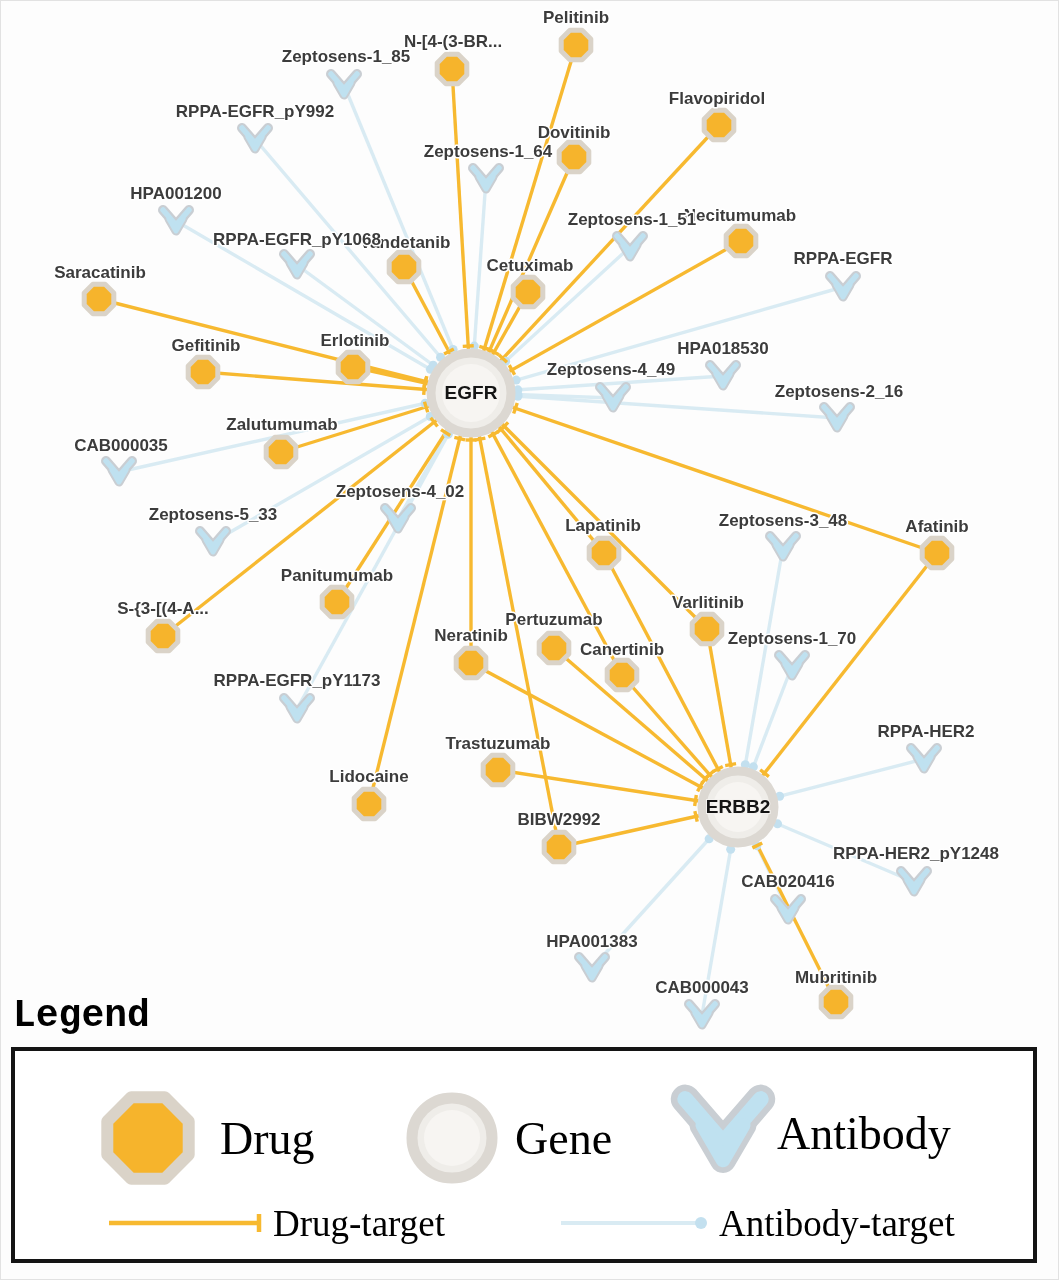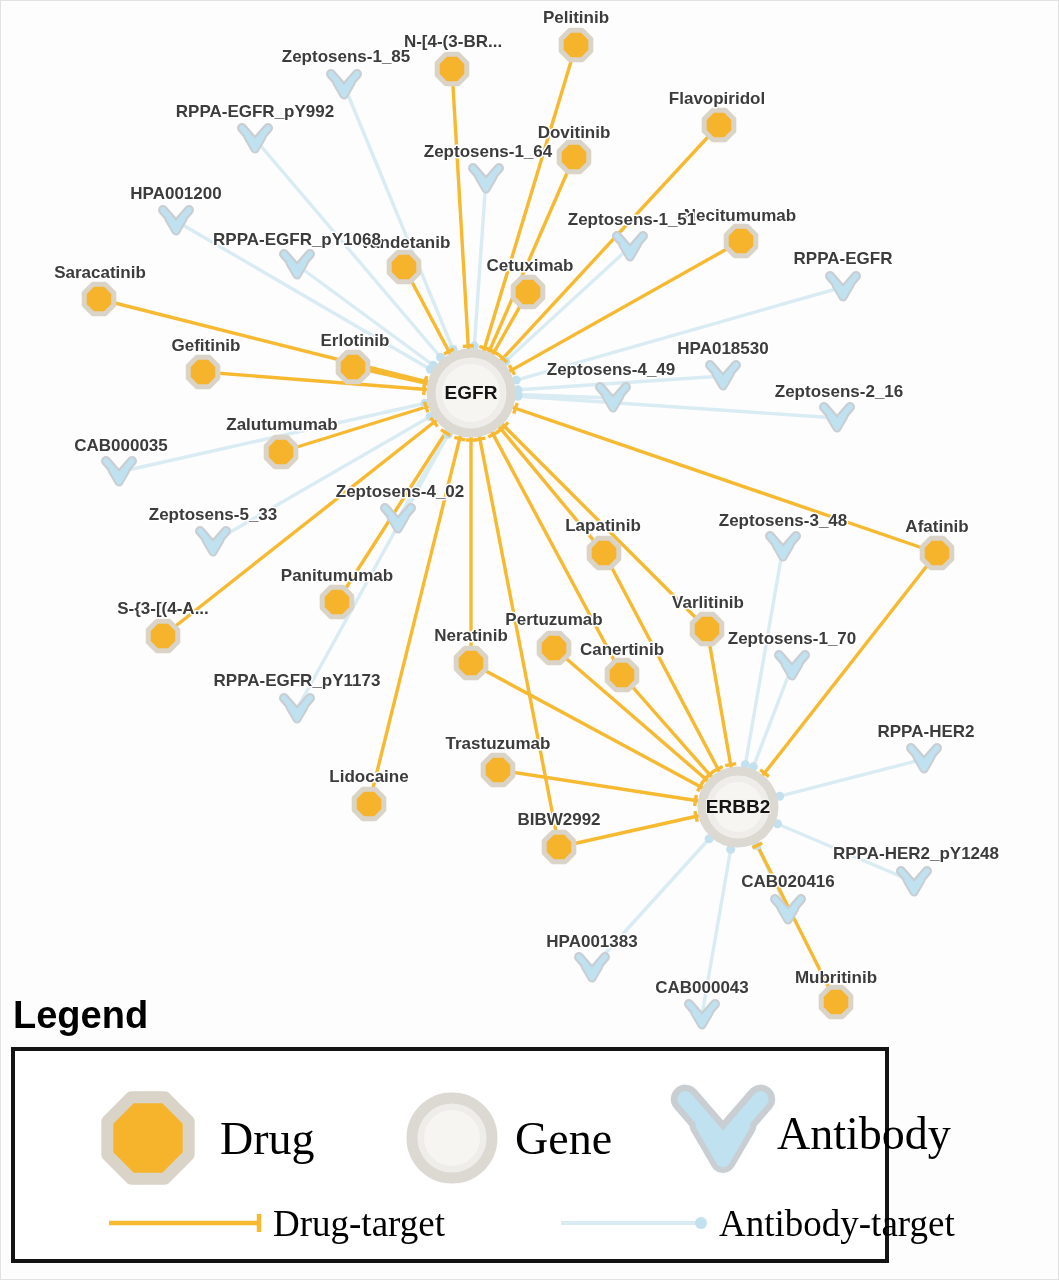--- a/index.html
+++ b/index.html
@@ -10,24 +10,24 @@
   .node-label {
     font-family:"Liberation Sans", sans-serif; font-size:17px; font-weight:700;
     fill:#3c3c3c; stroke:#ffffff; stroke-width:3px; paint-order:stroke; stroke-linejoin:round;
   }
   .gene-label {
     font-family:"Liberation Sans", sans-serif; font-size:19px; font-weight:700;
     fill:#141414; stroke:#f4f2ef; stroke-width:2px; paint-order:stroke;
   }
   .legend-title {
     position:absolute; left:12px; top:993px;
-    font-family:Liberation Sans, sans-serif; font-weight:700; font-size:38px; color:#000;
+    font-family:Liberation Mono, monospace; font-weight:700; font-size:38px; color:#000;
   }
   .legend-box {
-    position:absolute; left:10px; top:1046px; width:878px; height:216px;
+    position:absolute; left:10px; top:1046px; width:1026px; height:216px;
     border:4px solid #141414; background:#ffffff;
   }
   .lg-name { font-family:"Liberation Serif", serif; font-size:46px; fill:#000; }
   .lg-edge { font-family:"Liberation Serif", serif; font-size:37px; fill:#000; }
 </style>
 </head>
 <body>
 
 <div class="stage">
 

